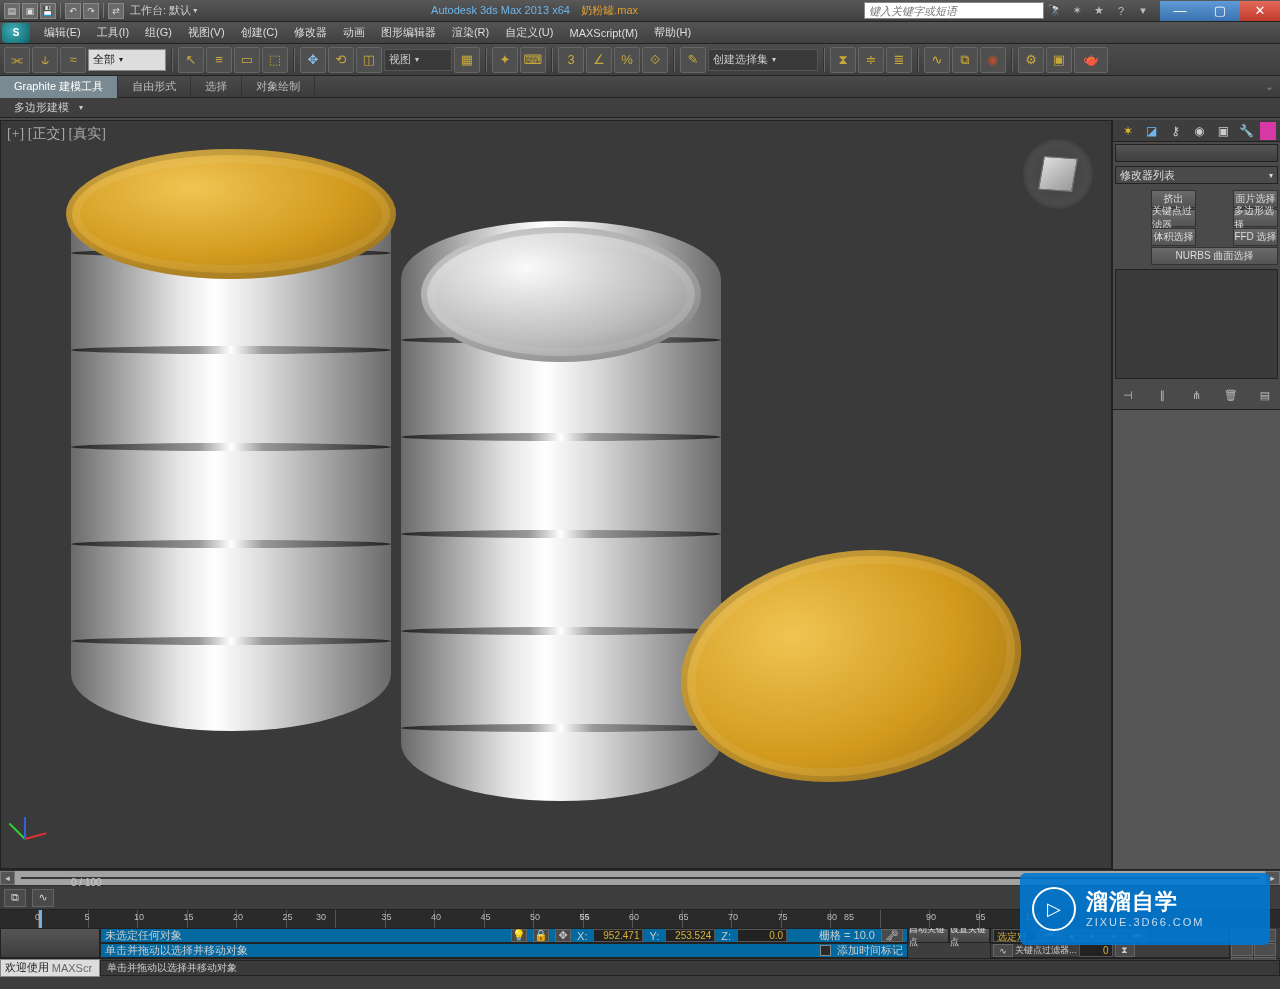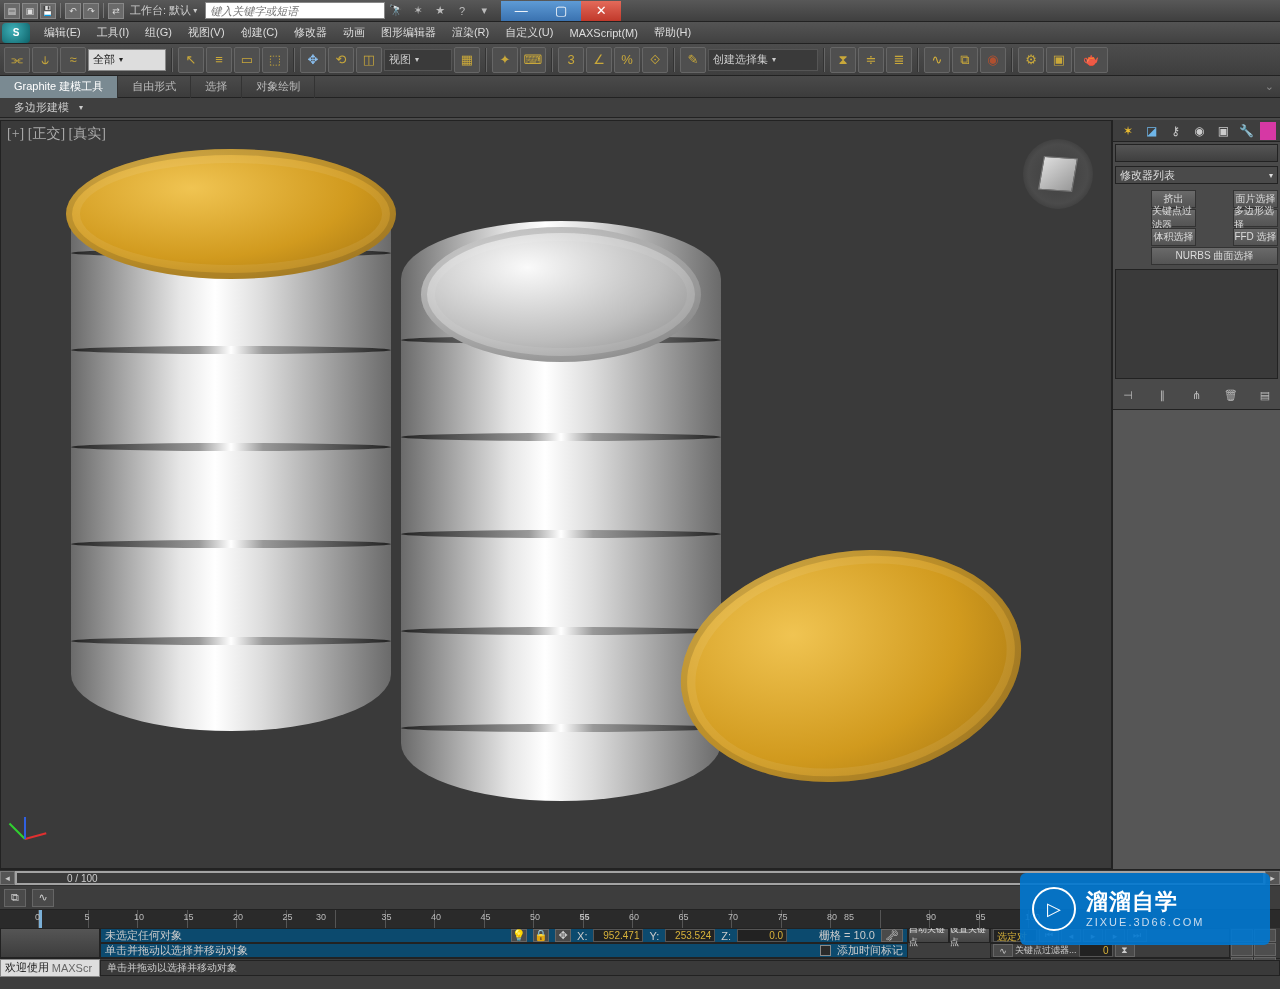--- a/index.html
+++ b/index.html
@@ -76,32 +76,32 @@
 .cmdwide { grid-column:1/3; }
 .stackbox { margin:4px 2px; height:110px; background:#3a3a3a; border:1px solid #222; }
 .stackbtns { display:flex; gap:6px; padding:4px 6px; align-items:center; justify-content:space-between; }
 .sbic { width:18px; height:16px; color:#bbb; display:flex; align-items:center; justify-content:center; cursor:pointer; }
 .cmdrest { flex:1; background:#565656; border-top:1px solid #222; margin-top:2px; }
 
 
 .bottom { position:absolute; bottom:0; left:0; right:0; height:120px; background:#3e3e3e; border-top:1px solid #222; }
 .trackscroll { height:16px; background:#2f2f2f; display:flex; align-items:center; }
 .tsbtn { width:15px; height:14px; background:#555; border:1px solid #777; color:#ccc; text-align:center; font-size:9px; line-height:12px; cursor:pointer; }
-.tsbar { flex:1; height:14px; background:#3a3a3a; border:2px solid #a3a3a3; position:relative; }
+.tsbar { flex:1; height:14px; background:#3a3a3a; border:6px solid #a3a3a3; position:relative; }
 .tslabel { position:absolute; left:50px; top:0; font-size:10px; color:#ccc; }
 .configrow { height:24px; background:#3d3d3d; display:flex; align-items:center; padding:0 4px; gap:6px; border-bottom:1px solid #222; }
 .cfgbtn { width:22px; height:18px; background:#4a4a4a; border:1px solid #666; cursor:pointer; display:flex; align-items:center; justify-content:center; }
 .timeline { height:18px; background:#2a2a2a; display:flex; align-items:center; position:relative; padding-left:38px; }
 .tlhead { position:absolute; left:38px; top:0; width:4px; height:18px; background:#7bb0d8; }
 .tltick { position:absolute; top:0; height:18px; width:1px; background:#555; }
 .tllbl { position:absolute; top:2px; color:#bbb; font-size:9px; }
 .statusrow { height:30px; display:flex; align-items:stretch; }
 .statusl { width:100px; background:linear-gradient(#555,#3d3d3d); border:1px solid #222; }
 .statusc { flex:1; display:flex; flex-direction:column; }
-.stline { height:15px; background:#0c4a6e; border:1px solid #222; display:flex; align-items:center; padding:0 4px; gap:6px; color:#ccc; font-size:10px; }
+.stline { height:15px; background:#0369a1; border:1px solid #222; display:flex; align-items:center; padding:0 4px; gap:6px; color:#ccc; font-size:10px; }
 .stfield { background:#222; border:1px solid #555; height:13px; padding:0 3px; color:#d8b23a; font-size:10px; min-width:50px; text-align:right; }
 .autokeys { display:flex; flex-direction:row; width:82px; }
 .akbtn { height:15px; background:linear-gradient(#5a5a5a,#444); border:1px solid #222; color:#ddd; font-size:9px; display:flex; align-items:center; justify-content:center; cursor:pointer; }
 .playback { width:240px; display:flex; flex-direction:column; background:#3d3d3d; }
 .pbrow { height:15px; display:flex; align-items:center; gap:2px; padding:0 2px; border:1px solid #222; }
 .pbic { width:20px; height:13px; background:#4a4a4a; border:1px solid #666; cursor:pointer; display:flex; align-items:center; justify-content:center; font-size:9px; }
 .statusr { width:50px; display:flex; flex-wrap:wrap; gap:1px; padding:1px; background:#3a3a3a; }
 .sric { width:22px; height:13px; background:#4e4e4e; border:1px solid #666; cursor:pointer; }
 .welcomerow { height:18px; display:flex; align-items:center; background:#3d3d3d; border-top:1px solid #222; }
 .wbtnbox { width:100px; height:18px; background:#ddd; border:1px solid #888; color:#222; display:flex; align-items:center; padding:0 4px; font-size:10px; }
@@ -125,20 +125,24 @@
     <span class="tb-ic">💾</span>
     <span class="tb-sep"></span>
     <span class="tb-ic">↶</span>
     <span class="tb-ic">↷</span>
     <span class="tb-sep"></span>
     <span class="tb-ic">⇄</span>
     <span class="tb-drop">
       <span>工作台: 默认</span>
         <span style="font-size:8px">▾</span>
     </span>
+  </div>
+  <div class="tb-title">
+    <span>Autodesk 3ds Max  2013 x64</span>
+    <span class="tb-file">奶粉罐.max</span>
   </div>
   <input class="tb-search" placeholder="键入关键字或短语" style="">
   <div class="tb-right">
     <span class="tb-rbtn">🔭</span>
     <span class="tb-rbtn">✶</span>
     <span class="tb-rbtn">★</span>
     <span class="tb-rbtn">?</span>
     <span class="tb-rbtn">▾</span>
     <div class="winbtns">
       <div class="winbtn min">—</div>

